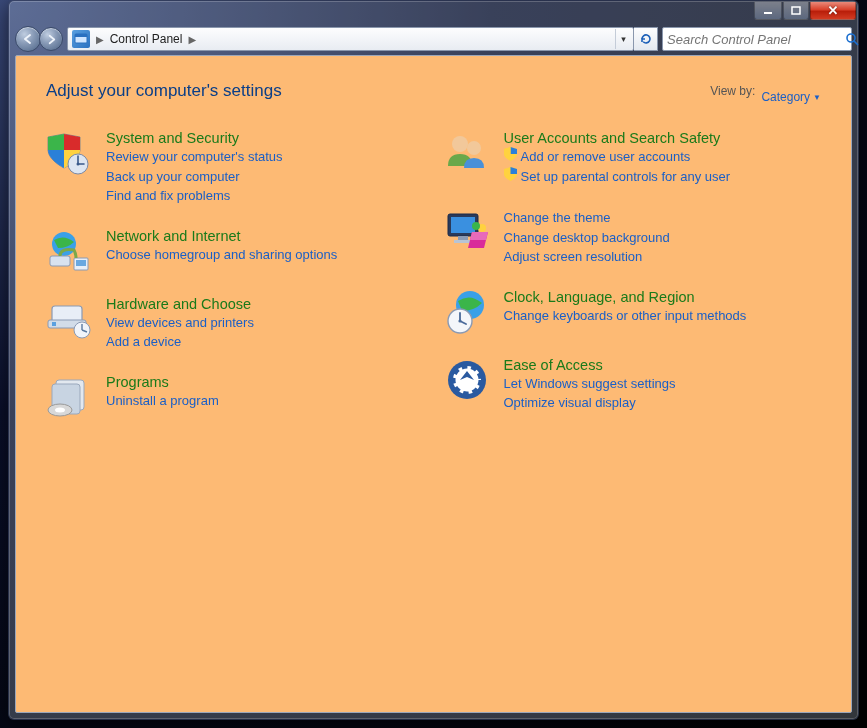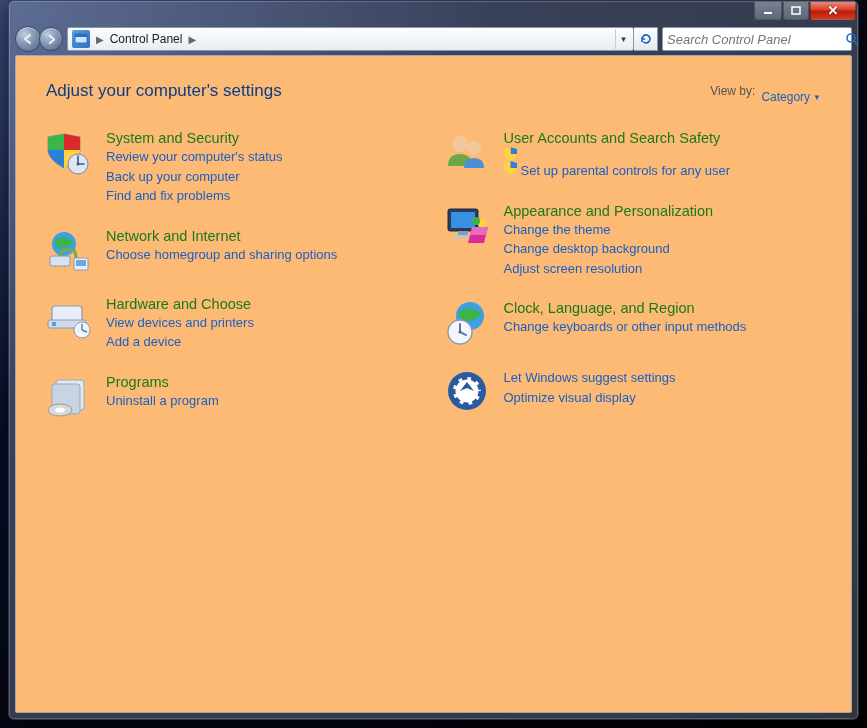--- a/index.html
+++ b/index.html
@@ -392,20 +392,21 @@
           <div class="cat-body">
             <div class="cat-title">User Accounts and Search Safety</div>
             <div class="sublink">
               <span class="shield">
                 <svg viewBox="0 0 13 14">
                     <path d="M6.5 0 L13 2 V7 C13 11 6.5 14 6.5 14 C6.5 14 0 11 0 7 V2 Z" fill="#ffd23f"></path>
                     <path d="M6.5 0 L13 2 V7 L6.5 7 Z" fill="#2a80d8"></path>
                     <path d="M6.5 7 L0 7 V2 L6.5 0 Z" fill="#ffd23f"></path>
                   </svg>
               </span>
+              <span>Add or remove user accounts</span>
             </div>
             <div class="sublink">
               <span class="shield">
                 <svg viewBox="0 0 13 14">
                     <path d="M6.5 0 L13 2 V7 C13 11 6.5 14 6.5 14 C6.5 14 0 11 0 7 V2 Z" fill="#ffd23f"></path>
                     <path d="M6.5 0 L13 2 V7 L6.5 7 Z" fill="#2a80d8"></path>
                   </svg>
               </span>
               <span>Set up parental controls for any user</span>
             </div>
@@ -419,21 +420,20 @@
               <rect x="7" y="9" width="24" height="16" fill="#3a90e0"></rect>
               <rect x="14" y="28" width="10" height="4" fill="#8a9ab4"></rect>
               <rect x="10" y="32" width="18" height="3" fill="#b8c4d4"></rect>
               <path d="M28 24 L44 24 L40 40 L24 40 Z" fill="#d92b9a"></path>
               <path d="M28 24 L44 24 L42 32 L26 32 Z" fill="#e86aba"></path>
               <circle cx="38" cy="20" r="4" fill="#ffd23f"></circle>
               <circle cx="32" cy="18" r="4" fill="#3bb54a"></circle>
             </svg>
           </div>
           <div class="cat-body">
-            <div class="cat-title">Appearance and Personalization</div>
             <div class="sublink">
                 <span>Change the theme</span>
               </div>
             <div class="sublink">
                 <span>Change desktop background</span>
               </div>
             <div class="sublink">
                 <span>Adjust screen resolution</span>
               </div>
           </div>
@@ -460,20 +460,21 @@
         <div class="cat">
           <div class="cat-icon">
             <svg width="46" height="46" viewBox="0 0 46 46">
               <circle cx="23" cy="23" r="19" fill="#2a5aa0"></circle>
               <circle cx="23" cy="23" r="14" fill="#fff"></circle>
               <circle cx="23" cy="23" r="14" fill="none" stroke="#2a5aa0" stroke-width="5" stroke-dasharray="6 4"></circle>
               <path d="M23 14 L30 23 L23 20 L16 23 Z" fill="#2a5aa0"></path>
             </svg>
           </div>
           <div class="cat-body">
+            <div class="cat-title">Ease of Access</div>
             <div class="sublink">
                 <span>Let Windows suggest settings</span>
               </div>
             <div class="sublink">
                 <span>Optimize visual display</span>
               </div>
           </div>
         </div>
 
       </div>

